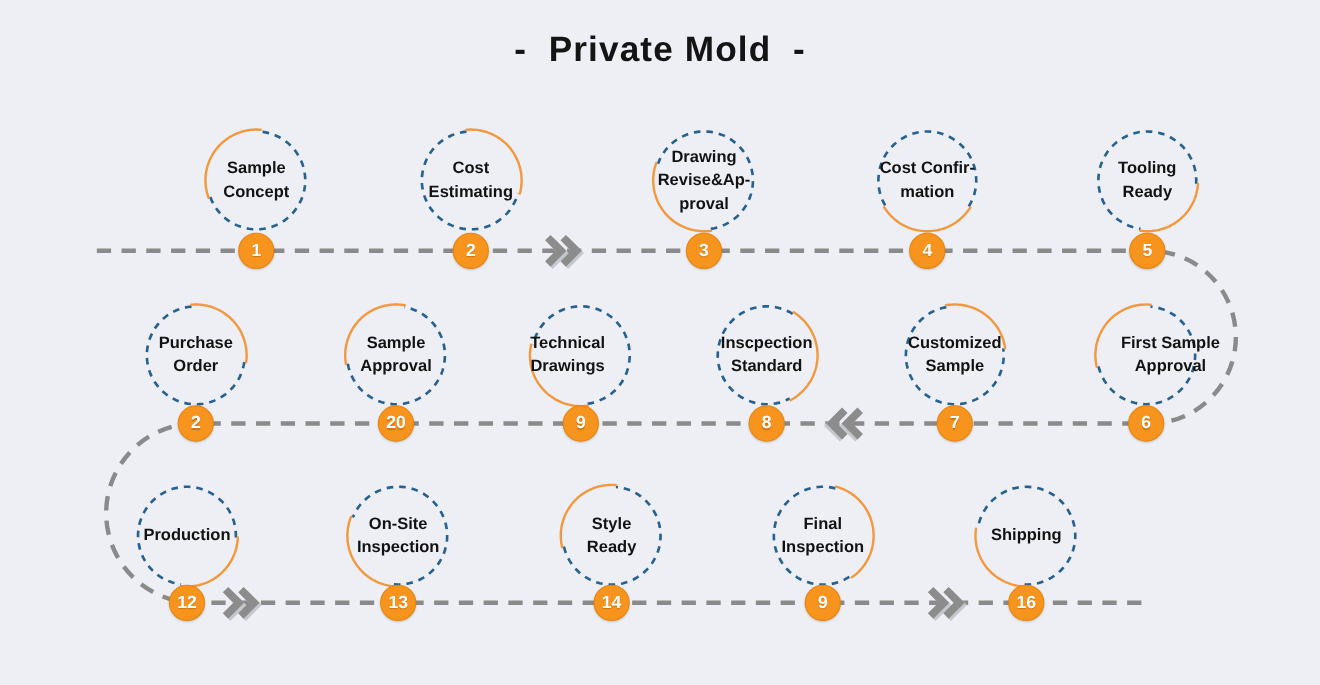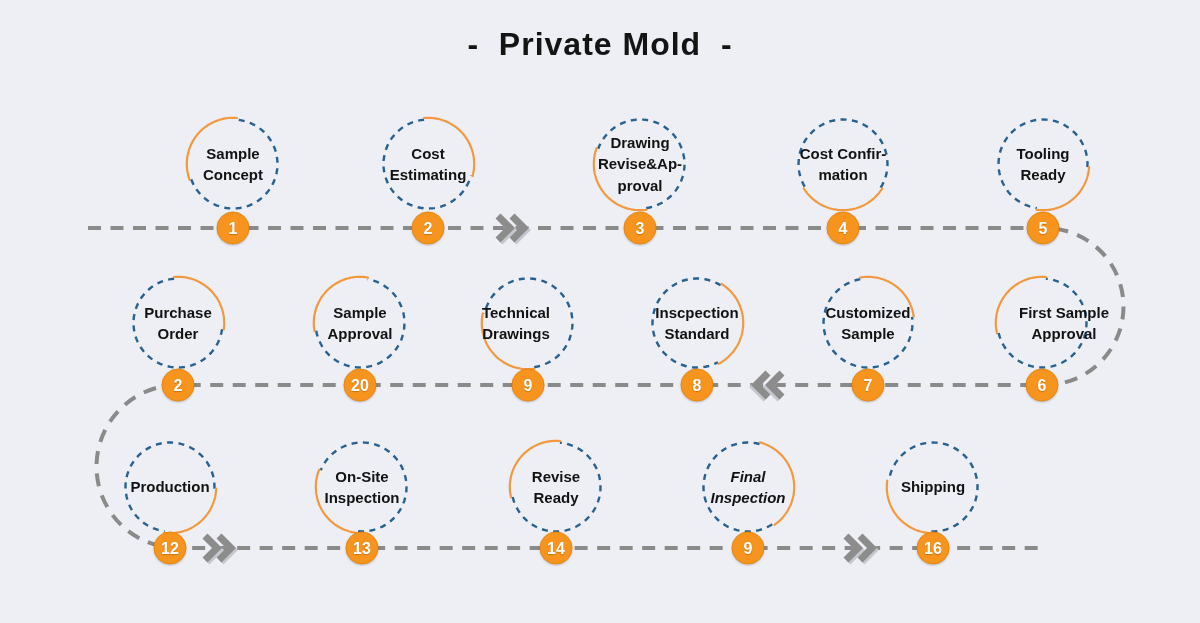--- a/index.html
+++ b/index.html
@@ -118,22 +118,22 @@
 Approval</div>
       <div class="badge" style="left: 360px; top: 385px;">20</div>
       <div class="node-label" style="left: 178px; top: 323px;">Purchase
 Order</div>
       <div class="badge" style="left: 178px; top: 385px;">2</div>
       <div class="node-label" style="left: 170px; top: 487px;">Production</div>
       <div class="badge" style="left: 170px; top: 548px;">12</div>
       <div class="node-label" style="left: 362px; top: 487px;">On-Site
 Inspection</div>
       <div class="badge" style="left: 362px; top: 548px;">13</div>
-      <div class="node-label" style="left: 556px; top: 487px;">Revise
+      <div class="node-label" style="left: 556px; top: 487px;">Style
 Ready</div>
       <div class="badge" style="left: 556px; top: 548px;">14</div>
-      <div class="node-label" style="left: 748px; top: 487px; font-style: italic;">Final
+      <div class="node-label" style="left: 748px; top: 487px;">Final
 Inspection</div>
       <div class="badge" style="left: 748px; top: 548px;">9</div>
       <div class="node-label" style="left: 933px; top: 487px;">Shipping</div>
       <div class="badge" style="left: 933px; top: 548px;">16</div>
     </div>
 </div>
 
 </body></html>

